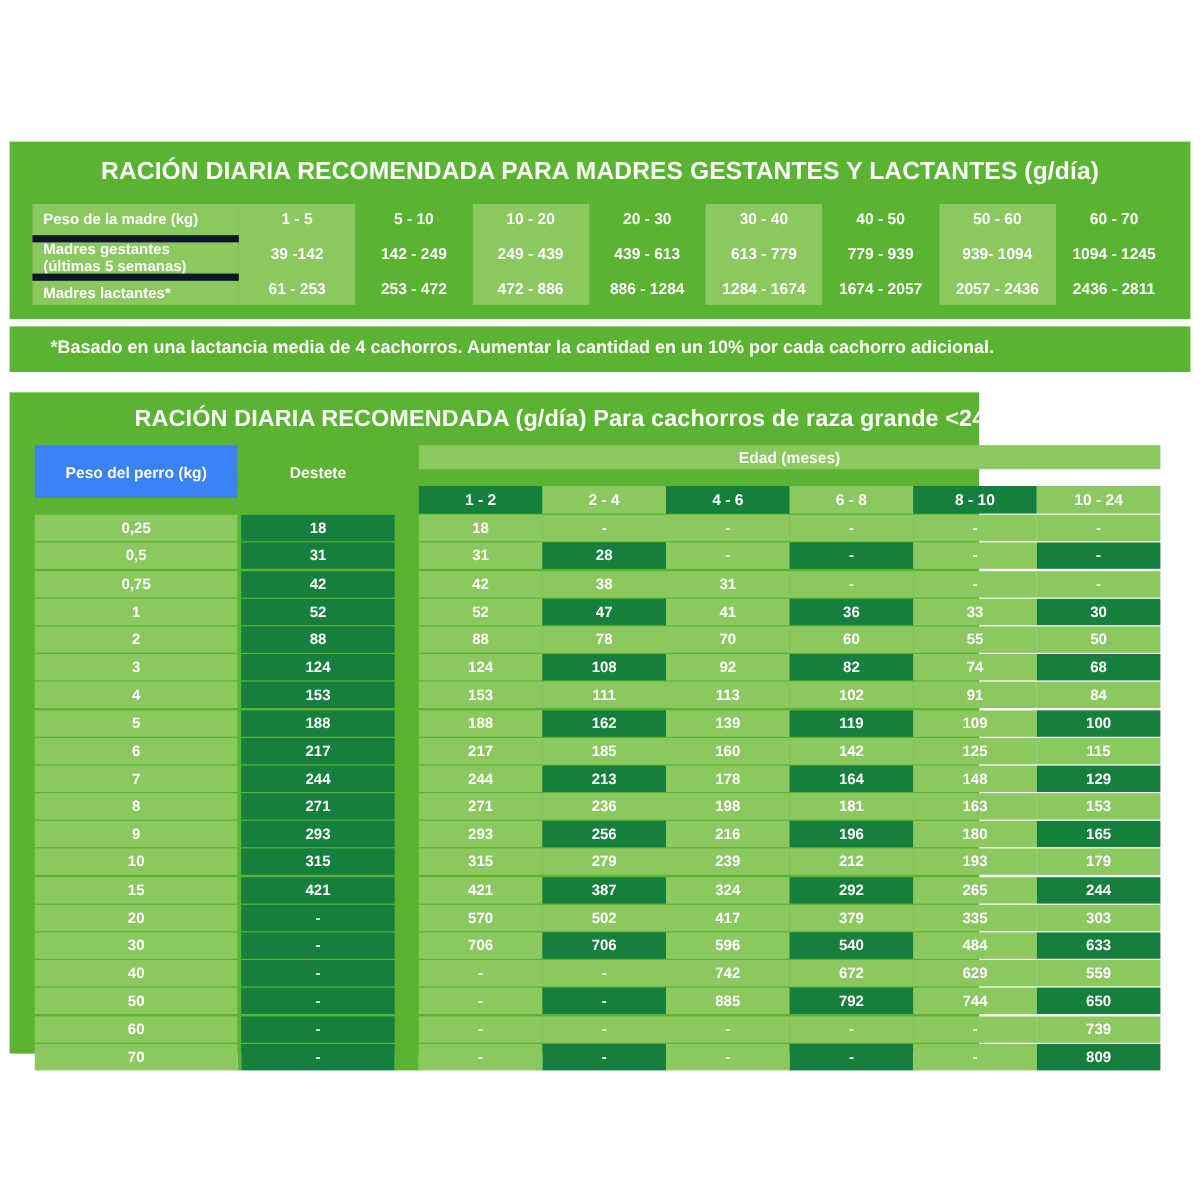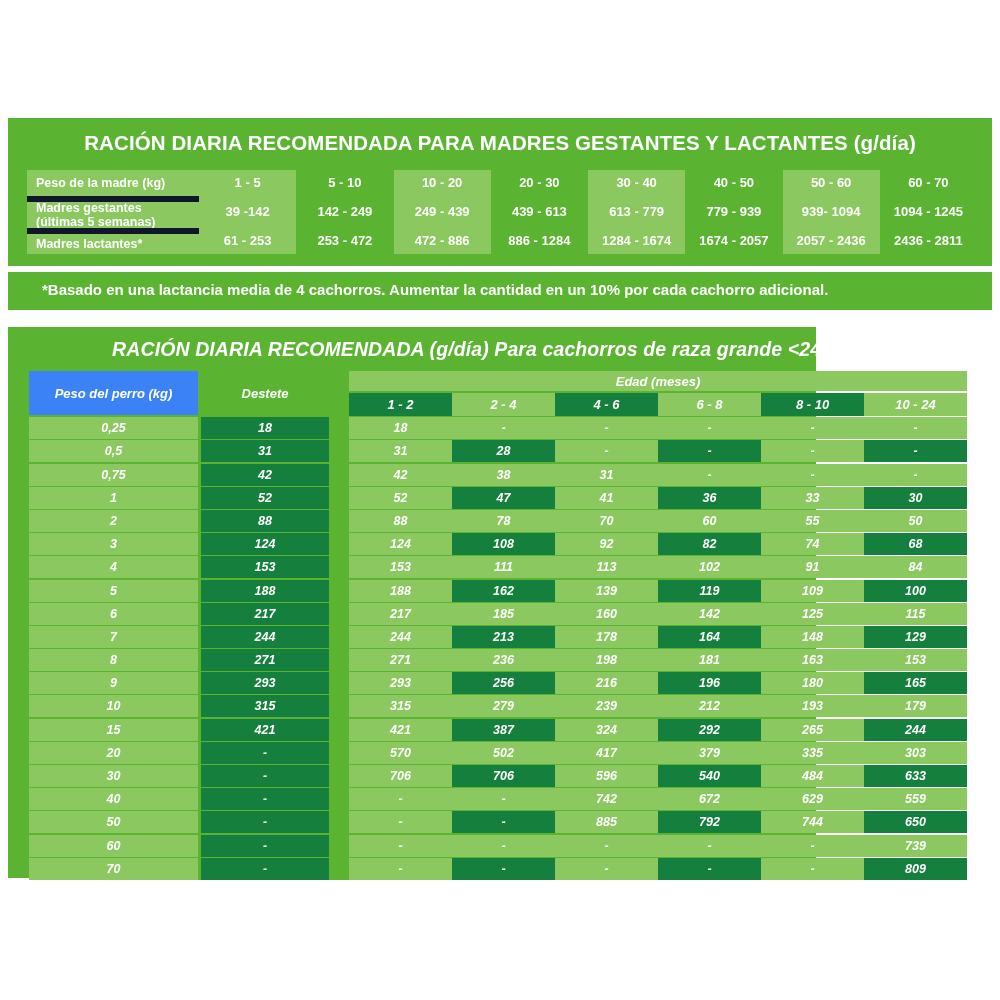--- a/index.html
+++ b/index.html
@@ -111,21 +111,20 @@
     font-weight: bold;
     white-space: nowrap;
   }
 
   
   #panel-puppies {
     left: 8px;
     top: 327px;
     width: 808px;
     height: 551px;
-    font-style: italic;
   }
 
   #title-puppies {
     position: absolute;
     left: 0;
     top: 11px;
     width: 984px;
     font-size: 19.5px;
   }
 
@@ -140,21 +139,21 @@
     display: grid;
     grid-template-columns: 169px 3px 128px 20px 103px 103px 103px 103px 103px 103px;
     height: 22px;
     margin-bottom: 1.2px;
   }
 
   .t2-head-top {
     display: grid;
     grid-template-columns: 169px 3px 128px 20px 618px;
     height: 20px;
-    margin-bottom: 2px;
+    margin-bottom: 14px;
   }
 
   .t2-head-bot {
     display: grid;
     grid-template-columns: 169px 3px 128px 20px 103px 103px 103px 103px 103px 103px;
     height: 23px;
     margin-bottom: 1.2px;
   }
 
   .cell {

